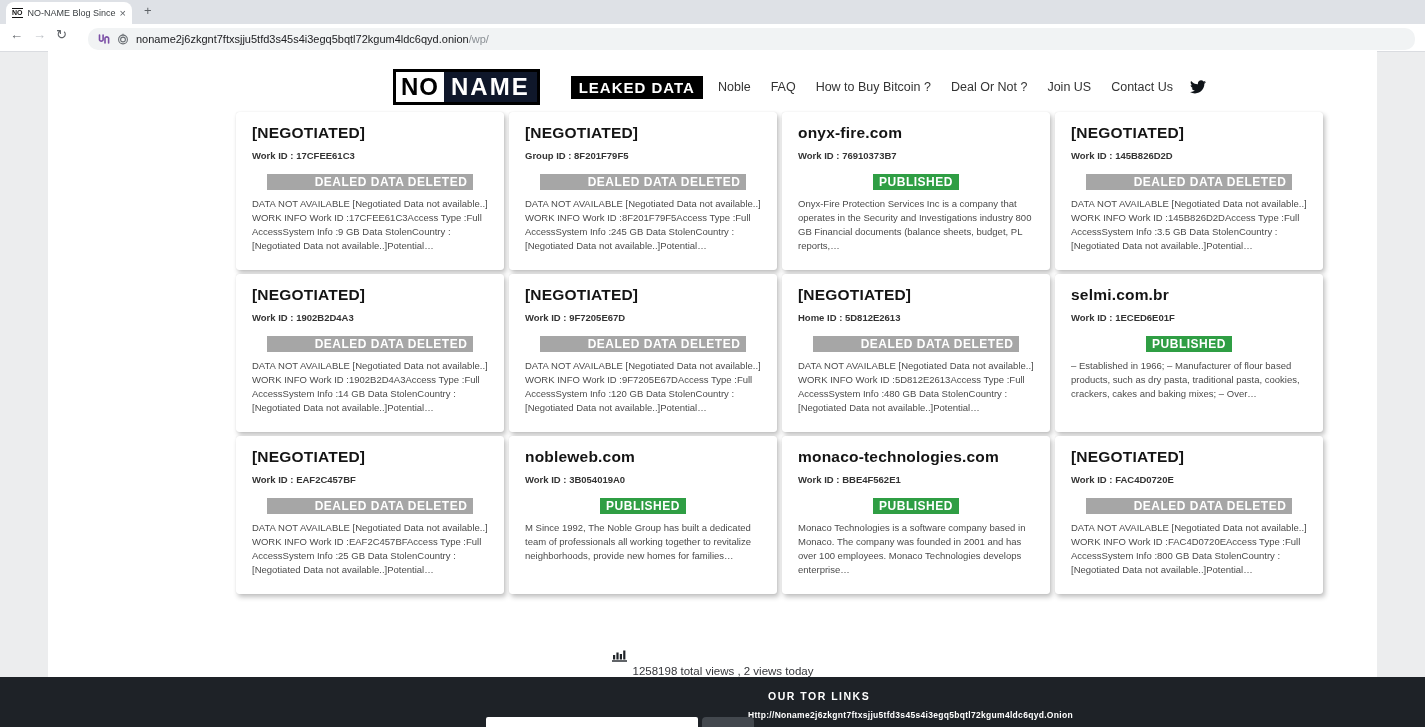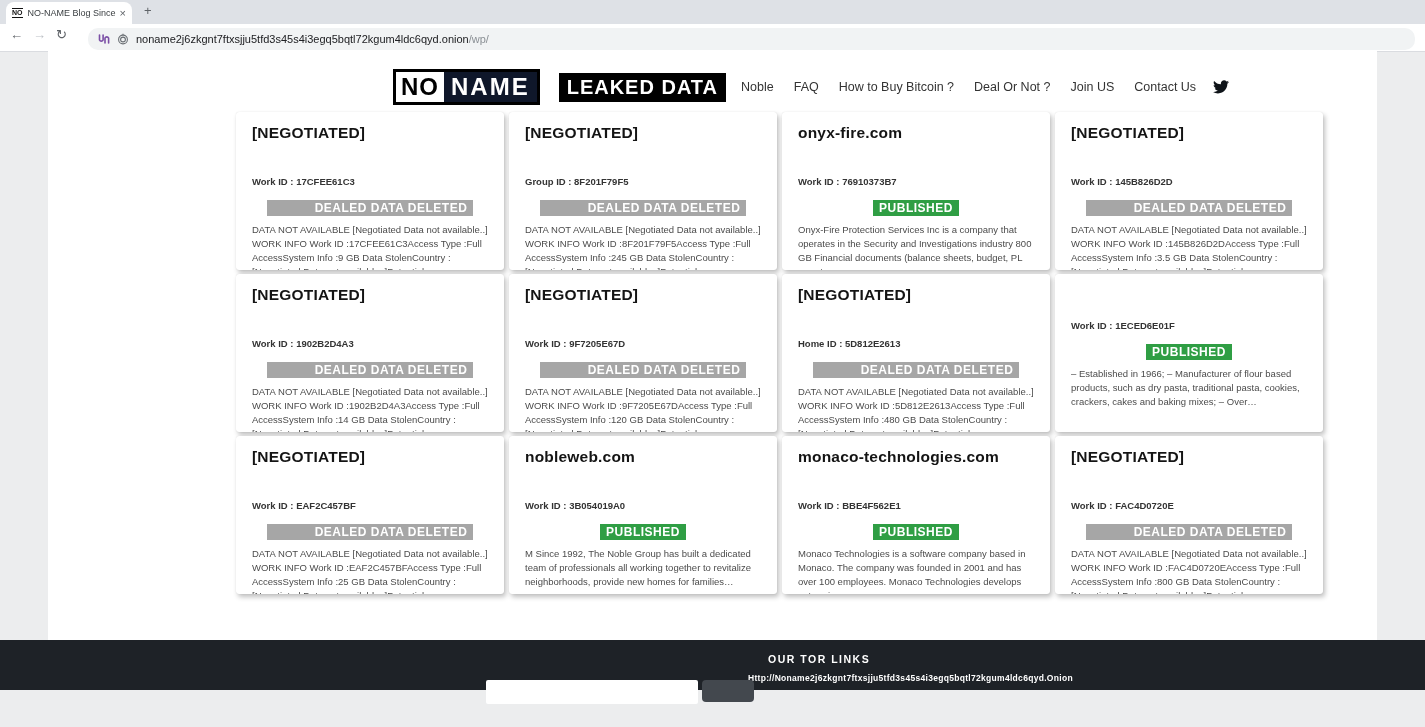--- a/index.html
+++ b/index.html
@@ -19,42 +19,42 @@
   .omni-icon{margin-right:7px;display:flex;align-items:center;}
   .url{font-size:11px;color:#202124;white-space:nowrap;}
   .url-path{color:#8a8f94;}
 
   
   .site{position:absolute;left:48px;right:48px;top:51px;bottom:50px;background:#fff;}
   .site-header{position:absolute;left:345px;top:9px;height:54px;display:flex;align-items:center;}
   .logo{display:flex;background:#000;padding:3px;align-items:stretch;}
   .logo-no{background:#fff;color:#000;font-weight:bold;font-size:24px;letter-spacing:1px;padding:1px 5px;}
   .logo-name{background:#0f172a;color:#fff;font-weight:bold;font-size:24px;letter-spacing:2px;padding:1px 7px;}
-  .leaked-badge{background:#000;color:#fff;font-weight:bold;font-size:20px;letter-spacing:1px;padding:3px 8px;margin-left:19px;}
+  .leaked-badge{background:#000;color:#fff;font-weight:bold;font-size:15px;letter-spacing:1px;padding:3px 8px;margin-left:31px;}
   .mainnav{display:flex;align-items:center;margin-left:15px;gap:20px;}
   .mainnav a{font-size:12.5px;color:#333;text-decoration:none;white-space:nowrap;}
   .tw{margin-left:17px;display:flex;align-items:center;}
 
   
   .cards-grid{position:absolute;left:188px;top:61px;display:grid;grid-template-columns:repeat(4,268px);column-gap:5px;row-gap:4px;grid-auto-rows:158px;}
   .card{background:#fff;border-radius:3px;box-shadow:2px 3px 5px rgba(0,0,0,.25),0 0 1px rgba(0,0,0,.15);padding:12px 16px;box-sizing:border-box;overflow:hidden;}
   .card-title{font-size:15.5px;font-weight:bold;color:#141414;letter-spacing:.2px;}
-  .card-workid{margin-top:34px;font-size:9.5px;font-weight:600;color:#333;}
+  .card-workid{margin-top:8px;font-size:9.5px;font-weight:600;color:#333;}
   .badge-row{margin-top:11px;text-align:center;}
   .badge{display:inline-block;color:#fff;font-weight:bold;font-size:12px;letter-spacing:.5px;padding:1px 6px;}
   .badge[data-status="deleted"]{background:#a6a6a6;padding-left:48px;}
   .badge[data-status="published"]{background:#2f9e44;}
   .card-body{margin-top:7px;font-size:9.5px;line-height:14px;color:#4b4b4b;}
 
   
   .views-row{position:absolute;left:0;right:0;top:586px;display:flex;justify-content:center;align-items:center;gap:6px;}
   .views-text{font-size:11.5px;color:#35363a;margin-top:28px;}
 
   
-  .footer{position:absolute;left:0;top:640px;width:100%;height:50px;background:#1e2227;}
+  .footer{position:absolute;left:0;top:677px;width:100%;height:50px;background:#1e2227;}
   .footer-heading{position:absolute;left:768px;top:13px;color:#fff;font-weight:bold;font-size:10.5px;letter-spacing:1.5px;}
   .footer-link{position:absolute;left:748px;top:33px;color:#fff;font-weight:bold;font-size:8.5px;letter-spacing:.3px;text-decoration:none;white-space:nowrap;}
   .footer-input{position:absolute;left:486px;top:40px;width:208px;height:22px;background:#fff;border:none;border-radius:2px;}
   .footer-btn{position:absolute;left:702px;top:40px;width:52px;height:22px;background:#43484e;border:none;border-radius:4px;}
 </style>
 </head>
 <body>
 
 <div class="stage">
 
@@ -170,20 +170,21 @@
   <div class="card">
     <div class="card-title">[NEGOTIATED]</div>
     <div class="card-workid">Home ID : 5D812E2613</div>
     <div class="badge-row">
       <span class="badge" data-status="deleted">DEALED DATA DELETED</span>
     </div>
     <div class="card-body">DATA NOT AVAILABLE [Negotiated Data not available..] WORK INFO Work ID :5D812E2613Access Type :Full AccessSystem Info :480 GB Data StolenCountry :[Negotiated Data not available..]Potential…</div>
   </div>
 
   <div class="card">
+    <div class="card-title">selmi.com.br</div>
     <div class="card-workid">Work ID : 1ECED6E01F</div>
     <div class="badge-row">
       <span class="badge" data-status="published">PUBLISHED</span>
     </div>
     <div class="card-body">– Established in 1966; – Manufacturer of flour based products, such as dry pasta, traditional pasta, cookies, crackers, cakes and baking mixes; – Over…</div>
   </div>
 
   <div class="card">
     <div class="card-title">[NEGOTIATED]</div>
     <div class="card-workid">Work ID : EAF2C457BF</div>

